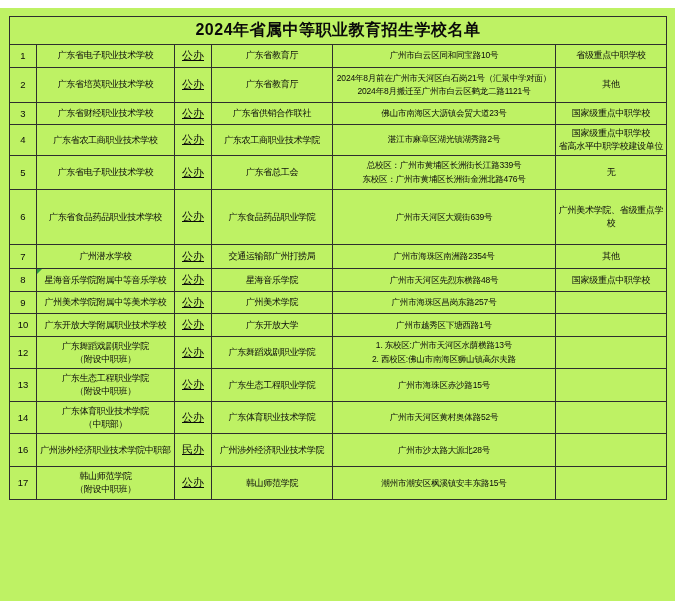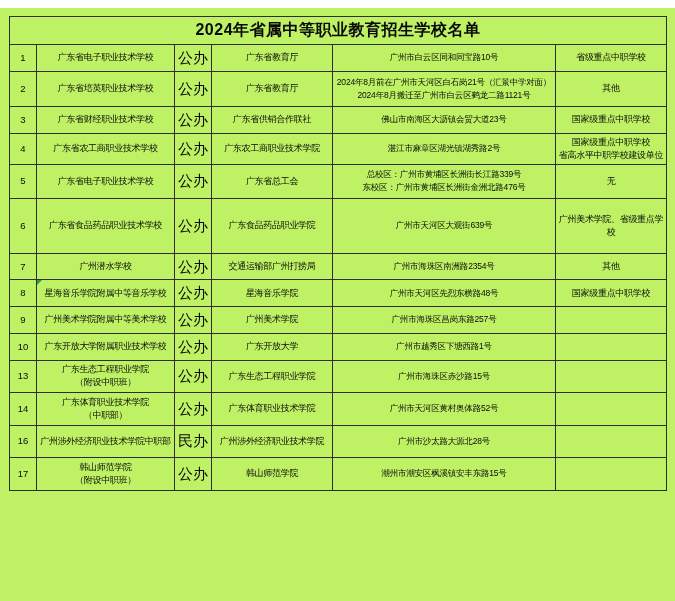--- a/index.html
+++ b/index.html
@@ -48,21 +48,21 @@
   .school-table th.col-head {
     font-size: 11px;
     font-weight: bold;
     line-height: 1.25;
     padding: 1px;
   }
   
   .school-table td { font-size: 10px; line-height: 1.45; }
   .school-table td.c-no   { font-size: 9.5px; }
   .school-table td.c-name { font-size: 9px;  letter-spacing: -0.3px; position: relative; }
-  .school-table td.c-type { font-size: 15px; }
+  .school-table td.c-type { font-size: 11px; text-decoration: underline; }
   .school-table td.c-dept { font-size: 9px;  letter-spacing: -0.3px; }
   .school-table td.c-addr { font-size: 8.5px; letter-spacing: -0.2px; line-height: 1.55; }
   .school-table td.c-level{ font-size: 9px;  letter-spacing: -0.3px; line-height: 1.45; }
   
   tbody tr:nth-child(1)  { height: 23px; }
   tbody tr:nth-child(2)  { height: 35px; }
   tbody tr:nth-child(3)  { height: 22px; }
   tbody tr:nth-child(4)  { height: 31px; }
   tbody tr:nth-child(5)  { height: 34px; }
   tbody tr:nth-child(6)  { height: 55px; }
@@ -196,20 +196,30 @@
   <tr>
     <td class="c-no">10</td>
     <td class="c-name"><span>广东开放大学附属职业技术学校</span></td>
     <td class="c-type">公办</td>
     <td class="c-dept">广东开放大学</td>
     <td class="c-addr">广州市越秀区下塘西路1号</td>
     <td class="c-level"></td>
   </tr>
 
 
+  <tr>
+    <td class="c-no">12</td>
+    <td class="c-name"><span>广东舞蹈戏剧职业学院
+（附设中职班）</span></td>
+    <td class="c-type">公办</td>
+    <td class="c-dept">广东舞蹈戏剧职业学院</td>
+    <td class="c-addr">1. 东校区:广州市天河区水荫横路13号
+2. 西校区:佛山市南海区狮山镇高尔夫路</td>
+    <td class="c-level"></td>
+  </tr>
 
   <tr>
     <td class="c-no">13</td>
     <td class="c-name"><span>广东生态工程职业学院
 （附设中职班）</span></td>
     <td class="c-type">公办</td>
     <td class="c-dept">广东生态工程职业学院</td>
     <td class="c-addr">广州市海珠区赤沙路15号</td>
     <td class="c-level"></td>
   </tr>

